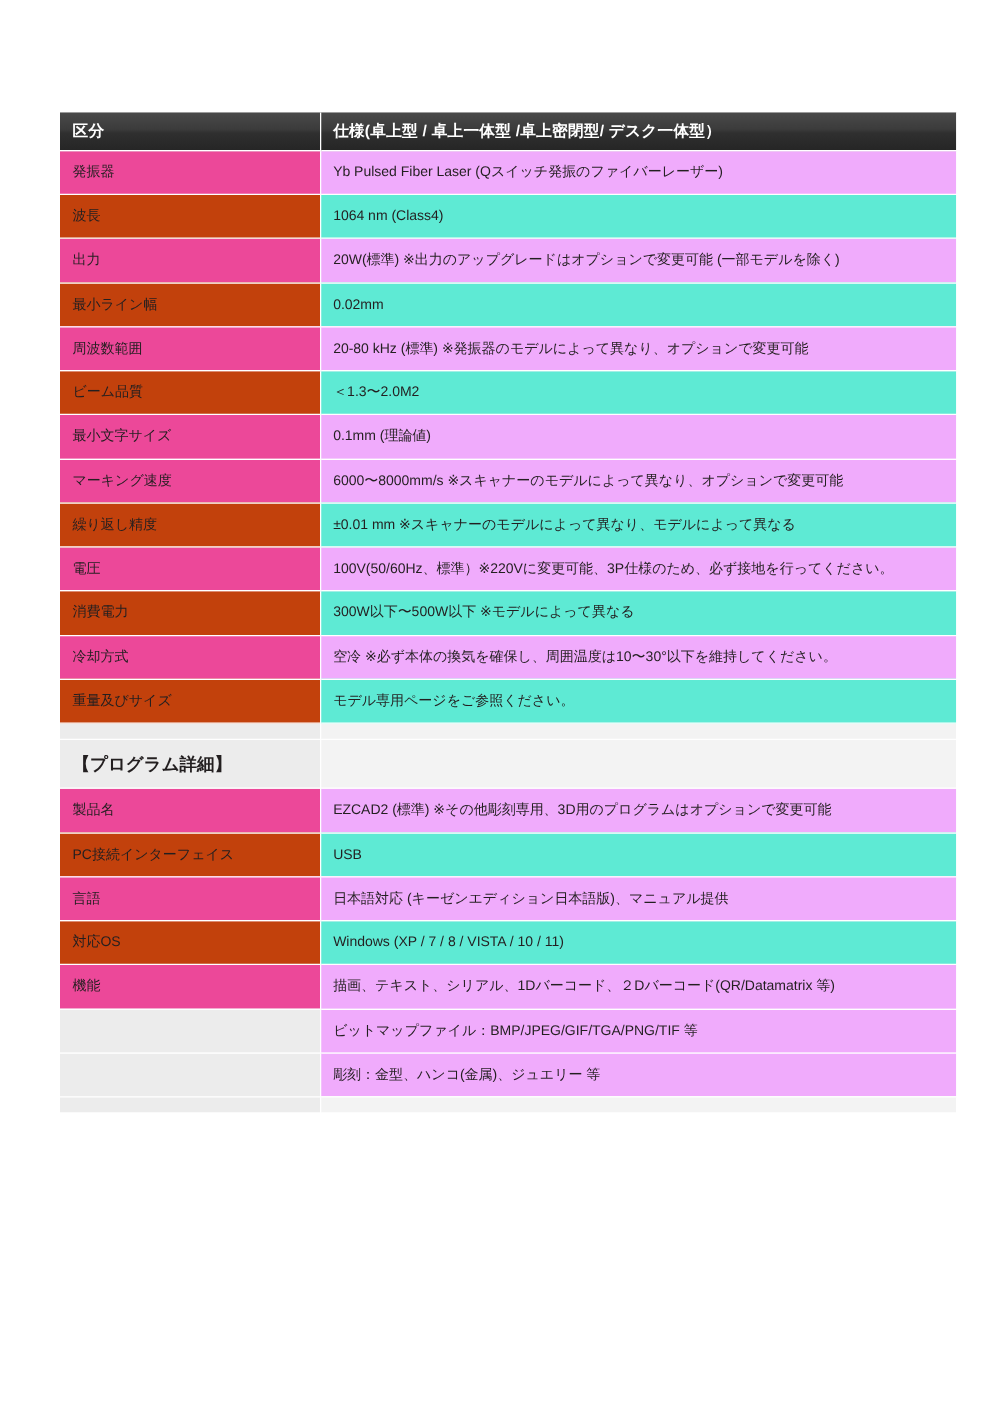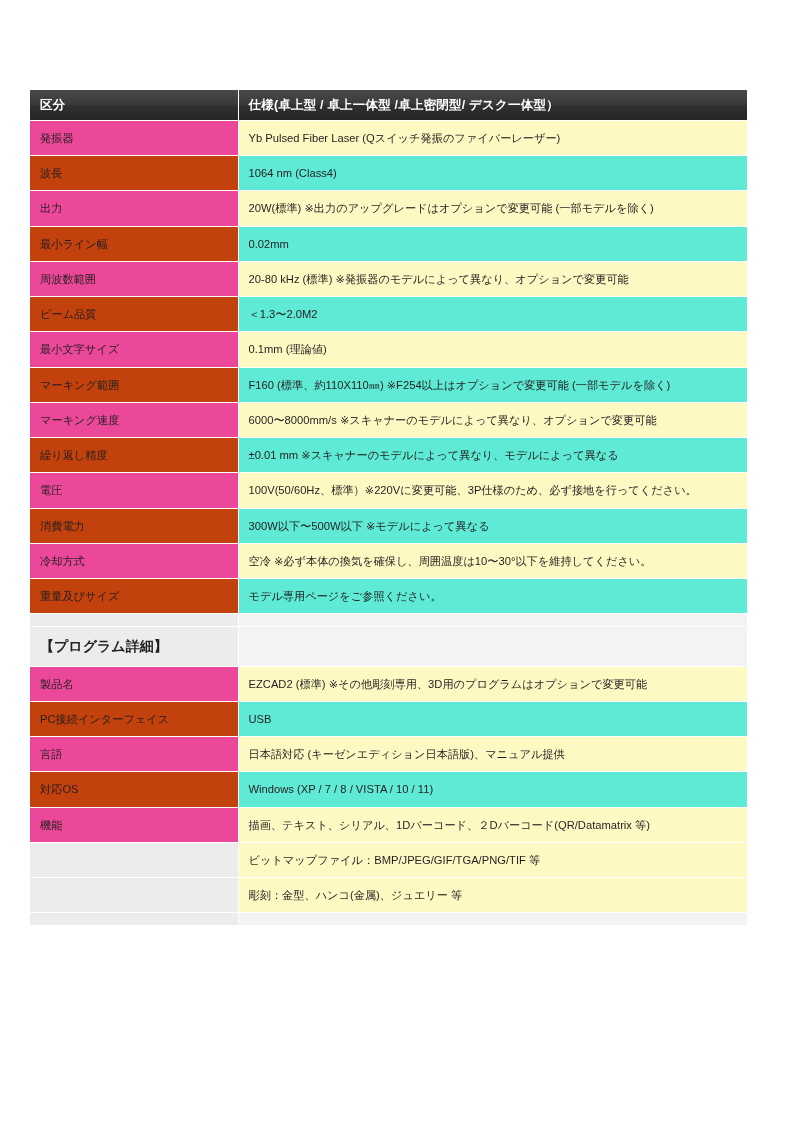--- a/index.html
+++ b/index.html
@@ -12,21 +12,21 @@
     height: 1121px;
     font-family: "Liberation Sans", "DejaVu Sans", sans-serif;
     color: #231f20;
     -webkit-font-smoothing: antialiased;
   }
   .page {
     position: relative;
     width: 793px;
     height: 848px;
     box-sizing: border-box;
-    padding: 90px 38px 0 30px;
+    padding: 90px 38px 0 48px;
   }
   table.spec {
     width: 717px;
     border-collapse: collapse;
     table-layout: fixed;
   }
   table.spec col.c1 { width: 208px; }
   table.spec col.c2 { width: 509px; }
 
   table.spec tr.header-row td {
@@ -49,21 +49,21 @@
     padding: 9px 10px;
     vertical-align: middle;
     border-bottom: 1px solid #ffffff;
     border-right: 1px solid #ffffff;
   }
   table.spec td.label {
     background: #ec4899;
     color: #231f20;
   }
   table.spec td.value {
-    background: #fef9c3;
+    background: #f0abfc;
     color: #231f20;
   }
   table.spec tr.alt td.label { background: #c2410c; }
   table.spec tr.alt td.value { background: #5eead4; }
 
   table.spec tr.spacer td {
     height: 12px;
     padding: 0;
   }
   table.spec tr.spacer td.label { background: #ececec; }
@@ -116,24 +116,20 @@
           <td class="label">周波数範囲</td>
           <td class="value">20-80 kHz (標準) ※発振器のモデルによって異なり、オプションで変更可能</td>
         </tr>
         <tr class="alt">
           <td class="label">ビーム品質</td>
           <td class="value">＜1.3〜2.0M2</td>
         </tr>
         <tr class="">
           <td class="label">最小文字サイズ</td>
           <td class="value">0.1mm (理論値)</td>
-        </tr>
-        <tr class="alt">
-          <td class="label">マーキング範囲</td>
-          <td class="value">F160 (標準、約110X110㎜) ※F254以上はオプションで変更可能 (一部モデルを除く)</td>
         </tr>
         <tr class="">
           <td class="label">マーキング速度</td>
           <td class="value">6000〜8000mm/s ※スキャナーのモデルによって異なり、オプションで変更可能</td>
         </tr>
         <tr class="alt">
           <td class="label">繰り返し精度</td>
           <td class="value">±0.01 mm ※スキャナーのモデルによって異なり、モデルによって異なる</td>
         </tr>
         <tr class="">

